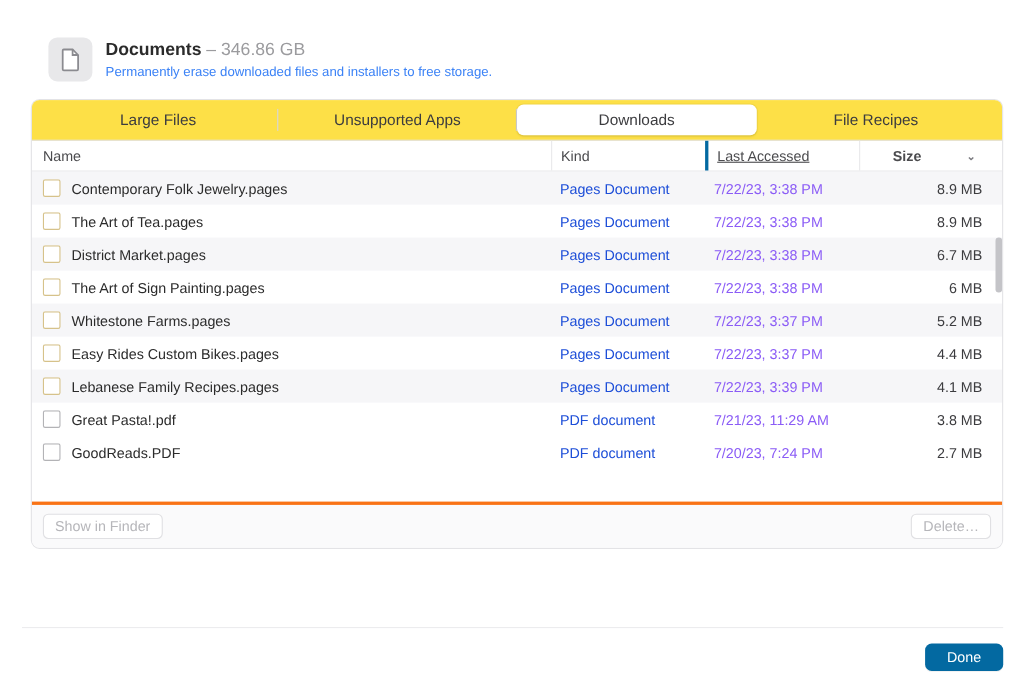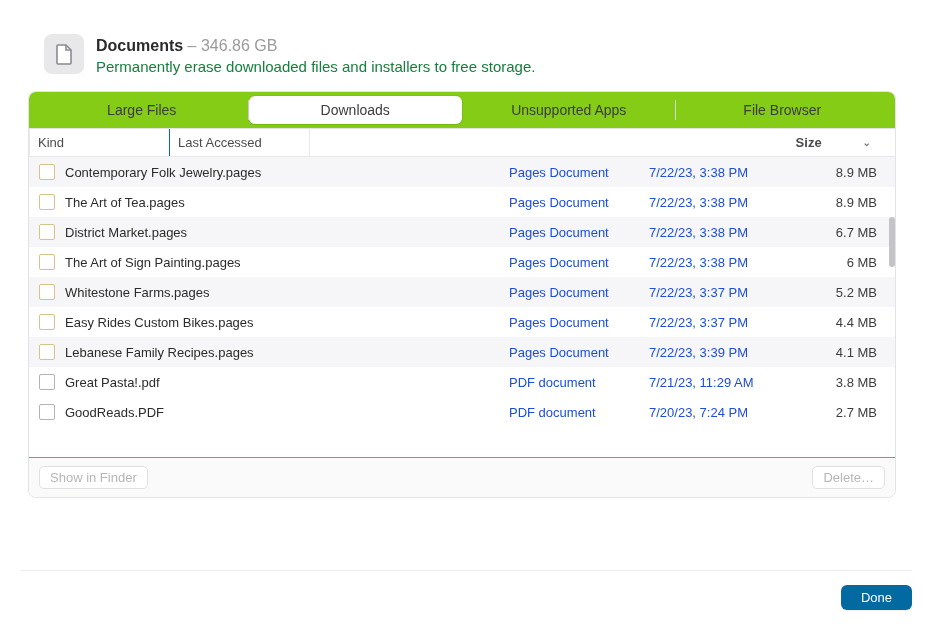--- a/index.html
+++ b/index.html
@@ -1,57 +1,57 @@
 <!DOCTYPE html>
 <html><head>
 <meta charset="utf-8">
 <style>
   * { box-sizing: border-box; margin: 0; padding: 0; }
   html, body { width: 932px; height: 628px; font-family: -apple-system, "Helvetica Neue", Arial, sans-serif; background: #fff; color: #2b2b2b; }
-  .window { width: 932px; height: 628px; padding: 18px 28px 18px 20px; position: relative; }
+  .window { width: 932px; height: 628px; padding: 18px 12px 18px 20px; position: relative; }
 
   .header { display: flex; align-items: flex-start; gap: 12px; padding: 16px 8px 16px 24px; }
   .header-icon { width: 40px; height: 40px; border-radius: 8px; background: #e8e8ea; display: flex; align-items: center; justify-content: center; flex-shrink: 0; }
   .header-icon svg { width: 24px; height: 24px; stroke: #8b8b90; fill: #8b8b90; }
   .header-text { padding-top: 2px; }
   .header-title-line { font-size: 16px; line-height: 20px; }
   .header-title { font-weight: 600; color: #2b2b2b; }
   .header-sep { color: #9b9b9e; font-weight: 400; }
   .header-size { color: #9b9b9e; font-weight: 400; }
-  .header-sub { font-size: 15px; color: #15803d; margin-top: 2px; }
+  .header-sub { font-size: 12px; color: #3b82f6; margin-top: 2px; }
 
   .panel { margin: 0 8px; border: 1px solid #e3e3e6; border-radius: 8px; overflow: hidden; background: #fff; }
 
-  .seg { display: flex; background: #84cc16; padding: 4px 6px; gap: 0; border-bottom: 1px solid #e3e3e6; align-items: flex-end; }
+  .seg { display: flex; background: #fde047; padding: 4px 6px; gap: 0; border-bottom: 1px solid #e3e3e6; align-items: flex-end; }
   .seg-item { flex: 1; text-align: center; font-size: 14px; color: #3c3c3f; padding: 6px 0; border-radius: 6px; cursor: default; position: relative; }
   .seg-item.active { background: #fff; box-shadow: 0 1px 2px rgba(0,0,0,0.08), 0 0 0 1px rgba(0,0,0,0.04); font-weight: 500; }
   .seg-item:not(:last-child):not(.active)::after { content: ""; position: absolute; right: 0; top: 4px; bottom: 4px; width: 1px; background: #d6d6da; }
 
   .cols { display: flex; font-size: 13px; color: #4b4b4e; border-bottom: 1px solid #e8e8ea; }
   .col { padding: 6px 8px; display: flex; align-items: center; gap: 4px; cursor: default; }
   .col-name { flex: 0 0 472px; padding-left: 10px; }
   .col-kind { flex: 0 0 140px; border-left: 1px solid #e8e8ea; }
-  .col-date { flex: 0 0 140px; border-left: 1px solid #0369a1; }
+  .col-date { flex: 0 0 140px; border-left: 3px solid #0369a1; text-decoration: underline; }
   .col-size { flex: 1; border-left: 1px solid #e8e8ea; text-align: right; justify-content: flex-end; font-weight: 600; padding-right: 24px; gap: 39px; }
   .sort-ind { font-size: 10px; color: #7b7b80; margin-left: 2px; }
 
   .rows { height: 300px; overflow-y: auto; position: relative; }
   .row { display: flex; font-size: 13px; color: #2b2b2b; height: 30px; align-items: center; cursor: default; }
   .row.alt { background: #f6f6f8; }
   .cell { padding: 0 8px; overflow: hidden; text-overflow: ellipsis; white-space: nowrap; }
   .cell-name { flex: 0 0 472px; display: flex; align-items: center; gap: 10px; padding-left: 10px; }
   .cell-kind { flex: 0 0 140px; color: #1d4ed8; }
-  .cell-date { flex: 0 0 140px; color: #1d4ed8; }
+  .cell-date { flex: 0 0 140px; color: #8b5cf6; }
   .cell-size { flex: 1; text-align: right; color: #3c3c3f; padding-right: 18px; }
   .file-ic { width: 16px; height: 16px; border: 1px solid #c8c8cc; border-radius: 2px; background: #fff; flex-shrink: 0; display: flex; align-items: center; justify-content: center; font-size: 8px; color: #888; }
   .file-ic.pages { border-color: #d6c28a; }
   .file-ic.pdf  { border-color: #b3b3b6; }
   .file-ic.jpeg { border-color: #b89bc4; }
 
-  .panel-footer { display: flex; justify-content: space-between; padding: 8px 10px; border-top: 1px solid #f97316; background: #fafafb; }
+  .panel-footer { display: flex; justify-content: space-between; padding: 8px 10px; border-top: 3px solid #f97316; background: #fafafb; }
   .muted-btn { font-size: 13px; color: #b6b6ba; background: #fff; border: 1px solid #e0e0e3; border-radius: 5px; padding: 3px 10px; cursor: default; }
 
   .footer { position: absolute; left: 20px; right: 20px; bottom: 18px; border-top: 1px solid #ececee; padding-top: 14px; display: flex; justify-content: flex-end; }
   .primary-btn { font-size: 13px; color: #fff; background: #0369a1; border: none; border-radius: 6px; padding: 5px 20px; cursor: default; box-shadow: 0 1px 0 rgba(0,0,0,0.05); }
 
   .scroll-vis { position: absolute; right: 0; top: 60px; width: 6px; height: 50px; border-radius: 3px; background: #c4c4c8; }
 </style>
 </head>
 <body>
 
@@ -71,26 +71,27 @@
         <span class="header-size">346.86 GB</span>
       </div>
       <div class="header-sub">Permanently erase downloaded files and installers to free storage.</div>
     </div>
   </div>
 
   <div class="panel">
 
     <div class="seg">
       <div class="seg-item">Large Files</div>
+      <div class="seg-item">Unsupported Apps</div>
       <div class="seg-item active">Downloads</div>
-      <div class="seg-item">Unsupported Apps</div>
-      <div class="seg-item">File Browser</div>
+      <div class="seg-item">File Recipes</div>
     </div>
 
     <div class="cols">
+      <div class="col col-name">Name</div>
       <div class="col col-kind">Kind</div>
       <div class="col col-date">Last Accessed</div>
       <div class="col col-size">
         <span>Size</span>
         <span class="sort-ind">⌄</span>
       </div>
     </div>
 
     <div class="rows" id="rows">
       <div class="scroll-vis"></div>

